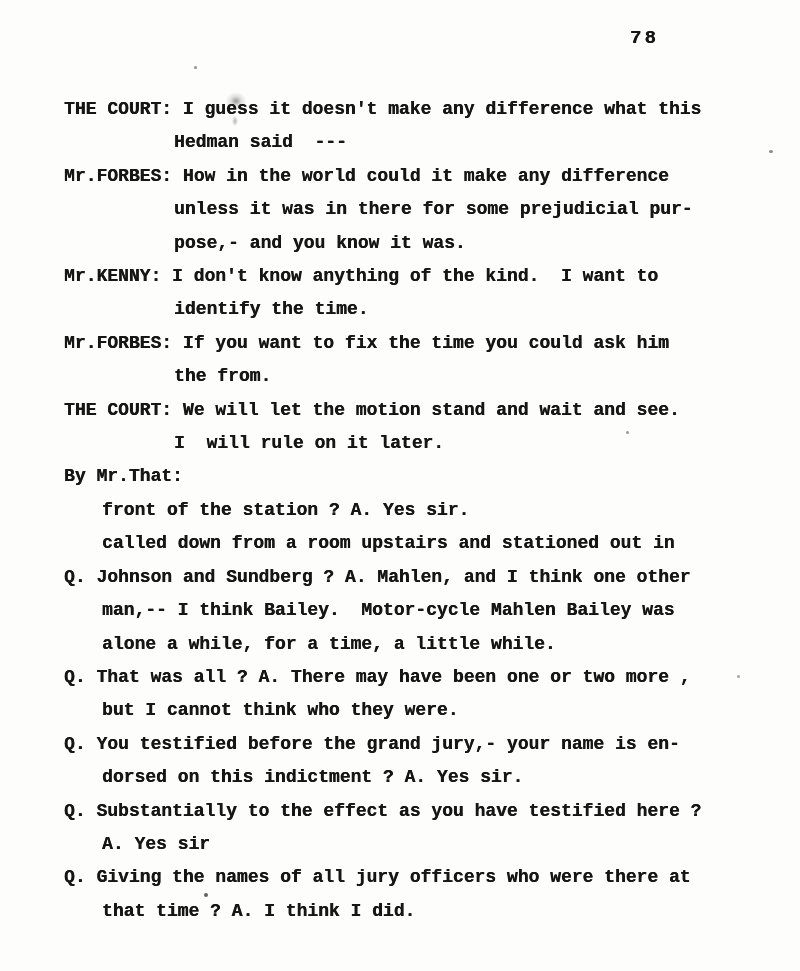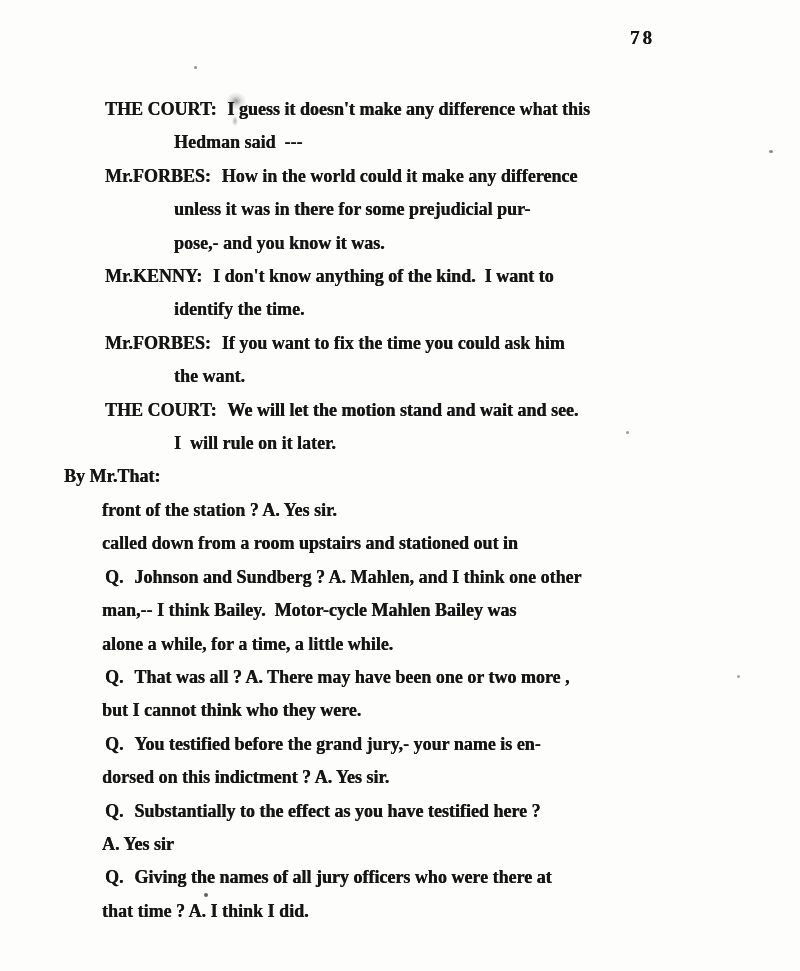--- a/index.html
+++ b/index.html
@@ -6,21 +6,21 @@
     margin: 0;
     padding: 0;
     background: #ffffff;
   }
   .page {
     position: relative;
     width: 800px;
     height: 971px;
     background: #fdfdfb;
     overflow: hidden;
-    font-family: Liberation Serif, serif;
+    font-family: Liberation Mono, monospace;
     font-weight: 700;
     color: #161616;
     text-shadow: 0.35px 0 0 currentColor;
   }
   .page-number {
     position: absolute;
     top: 27px;
     left: 630px;
     font-size: 19px;
     letter-spacing: 3px;
@@ -32,21 +32,21 @@
     width: 712px;
     font-size: 18px;
     line-height: 33.4px;
   }
   .line {
     white-space: pre-wrap;
   }
   
   .entry.speaker .line.cont { padding-left: 110px; }
   .entry.question .line.cont { padding-left: 38px; }
-  .speaker-label { margin-right: 0.6em; margin-left: 41px; }
+  .speaker-label { margin-right: 0.6em; }
   
   .smudge {
     position: absolute;
     left: 221px;
     top: 88px;
     width: 30px;
     height: 26px;
     border-radius: 50%;
     background: radial-gradient(closest-side, rgba(70,70,70,0.55), rgba(120,120,120,0.22), transparent 70%);
     filter: blur(0.7px);
@@ -94,21 +94,21 @@
         <div class="line"><span class="speaker-label">Mr.FORBES:</span><span>How in the world could it make any difference</span></div>
         <div class="line cont"><span>unless it was in there for some prejudicial pur-</span></div>
         <div class="line cont"><span>pose,- and you know it was.</span></div>
       </div>
       <div class="entry speaker">
         <div class="line"><span class="speaker-label">Mr.KENNY:</span><span>I don't know anything of the kind.  I want to</span></div>
         <div class="line cont"><span>identify the time.</span></div>
       </div>
       <div class="entry speaker">
         <div class="line"><span class="speaker-label">Mr.FORBES:</span><span>If you want to fix the time you could ask him</span></div>
-        <div class="line cont"><span>the want.</span></div>
+        <div class="line cont"><span>the from.</span></div>
       </div>
       <div class="entry speaker">
         <div class="line"><span class="speaker-label">THE COURT:</span><span>We will let the motion stand and wait and see.</span></div>
         <div class="line cont"><span>I  will rule on it later.</span></div>
       </div>
       <div class="entry heading">
         <div class="line"><span>By Mr.That:</span></div>
       </div>
       <div class="entry question">
         <div class="line cont"><span>front of the station ? A. Yes sir.</span></div>

